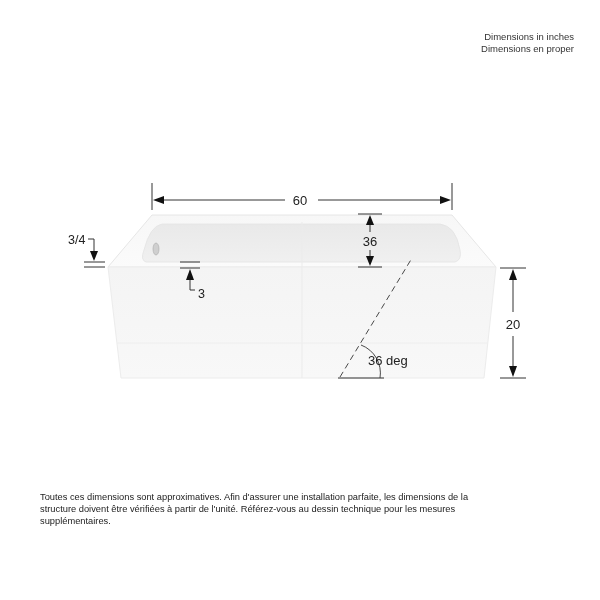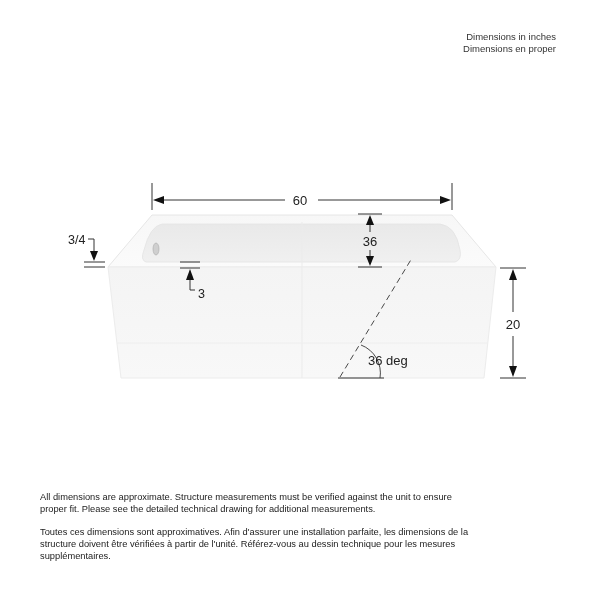--- a/index.html
+++ b/index.html
@@ -1,17 +1,17 @@
 <!DOCTYPE html>
 <html><head>
 <meta charset="utf-8">
 <style>
   html,body{margin:0;padding:0;background:#ffffff;}
   body{width:600px;height:600px;position:relative;overflow:hidden;font-family:"Liberation Sans",sans-serif;color:#222;}
-  .units{position:absolute;right:44px;top:31px;text-align:right;font-size:9.5px;line-height:12px;color:#333;}
+  .units{position:absolute;right:26px;top:31px;text-align:right;font-size:9.5px;line-height:12px;color:#333;}
   .units div{white-space:nowrap;}
   svg.drawing{position:absolute;left:0;top:0;}
   .lbl{font-family:"Liberation Sans",sans-serif;fill:#222;}
   .notes{position:absolute;left:40px;top:491px;width:440px;font-size:9.3px;line-height:12px;color:#222;}
   .notes p{margin:0 0 11px 0;}
 </style>
 </head>
 <body>
 
 <div class="units">
@@ -99,15 +99,14 @@
 
   <g stroke="#333" fill="none">
     <line x1="340" y1="377" x2="412" y2="258" stroke-width="0.9" stroke-dasharray="6,4"></line>
     <line x1="338" y1="378" x2="384" y2="378" stroke-width="1"></line>
     <path d="M361,345 A30,30 0 0 1 380,378" stroke-width="0.9"></path>
   </g>
   <text class="lbl" x="368" y="365" font-size="13">36 deg</text>
 </svg>
 
 <div class="notes">
-  <p>All dimensions are approximate. Structure measurements must be verified against the unit to ensure proper fit. Please see the detailed technical drawing for additional measurements.</p>
   <p>Toutes ces dimensions sont approximatives. Afin d'assurer une installation parfaite, les dimensions de la structure doivent être vérifiées à partir de l'unité. Référez-vous au dessin technique pour les mesures supplémentaires.</p>
 </div>
 
 </body></html>

